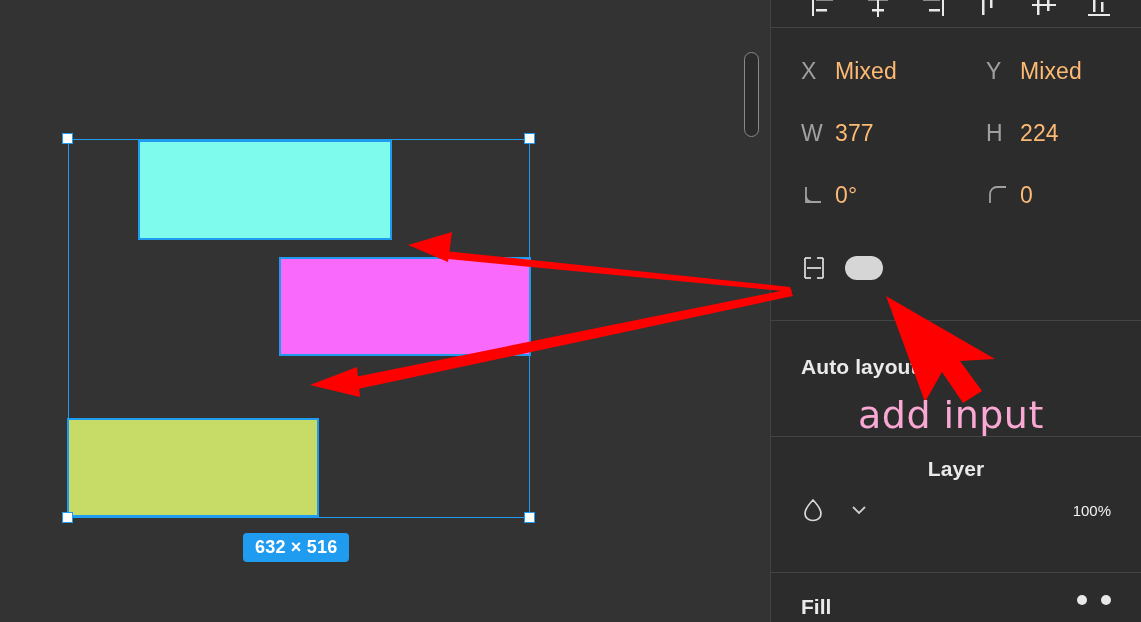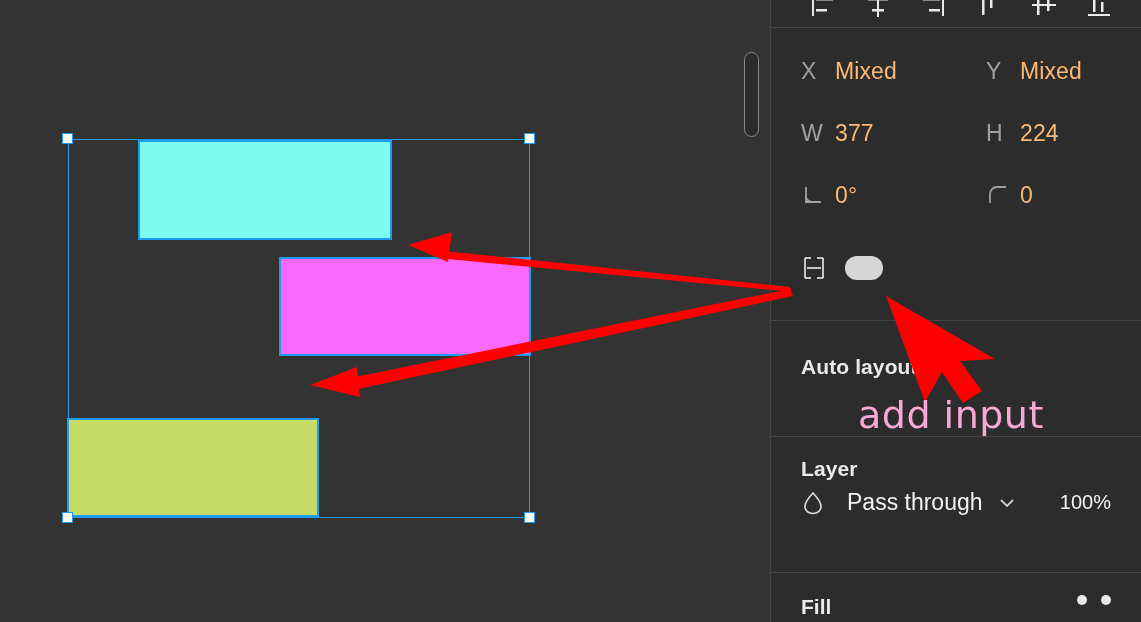--- a/index.html
+++ b/index.html
@@ -174,21 +174,21 @@
   
   .section-block { padding: 0 30px; box-sizing: border-box; }
   .section-title {
     color: #eaeaea;
     font-size: 21px;
     font-weight: 700;
     letter-spacing: 0.1px;
   }
   #autolayout-section { height: 115px; display:flex; align-items:flex-start; padding-top: 34px; }
   #layer-section { height: 135px; padding-top: 20px; }
-  #layer-title-wrap { margin-bottom: 8px; }
+  #layer-title-wrap { margin-bottom: 16px; text-align: center; }
   #layer-row {
     display: flex;
     align-items: center;
   }
   #blend-icon {
     width: 34px; flex: 0 0 34px;
     display: flex; align-items: center;
   }
   #blend-mode-label {
     color: #f2f2f2;
@@ -196,21 +196,21 @@
     margin-left: 12px;
   }
   #blend-chevron {
     margin-left: 14px;
     display: flex; align-items: center;
     color: #d0d0d0;
   }
   #layer-opacity {
     margin-left: auto;
     color: #f2f2f2;
-    font-size: 20px;
+    font-size: 15px;
   }
 
   
   #fill-section {
     height: 40px;
     padding: 22px 30px 0 30px;
     box-sizing: border-box;
     display: flex;
     align-items: flex-start;
   }
@@ -253,20 +253,21 @@
   <div class="shape" id="shape-cyan" style="background: rgb(127, 251, 238); border-color: rgb(31, 156, 240);"></div>
   <div class="shape" id="shape-magenta" style="background: rgb(249, 106, 252); border-color: rgb(31, 156, 240);"></div>
   <div class="shape" id="shape-olive" style="background: rgb(198, 220, 103); border-color: rgb(31, 156, 240);"></div>
 
   <div id="selection-box"></div>
   <div class="handle" id="handle-tl"></div>
   <div class="handle" id="handle-tr"></div>
   <div class="handle" id="handle-bl"></div>
   <div class="handle" id="handle-br"></div>
 
+  <div id="dim-badge">632 × 516</div>
 </div>
 
 <div id="panel-scrollbar"></div>
 
 <div id="right-panel">
 
   <div id="align-row" class="panel-section">
     <div class="align-btn">
       <svg width="28" height="28" viewBox="0 0 28 28" fill="none">
         <rect x="3" y="3" width="2" height="22" fill="#e9e9e9"></rect>
@@ -384,21 +385,20 @@
   <div id="layer-section" class="section-block">
     <div id="layer-title-wrap">
       <span class="section-title">Layer</span>
     </div>
     <div id="layer-row">
       <span id="blend-icon">
         <svg width="24" height="26" viewBox="0 0 24 26" fill="none">
           <path d="M12 3 C12 3 4 11.5 4 16.5 C4 20.8 7.6 23.5 12 23.5 C16.4 23.5 20 20.8 20 16.5 C20 11.5 12 3 12 3 Z" stroke="#d8d8d8" stroke-width="1.7" fill="none"></path>
         </svg>
       </span>
-      <span id="blend-mode-label">Pass through</span>
       <span id="blend-chevron">
         <svg width="20" height="20" viewBox="0 0 20 20" fill="none">
           <path d="M4 7 L10 13 L16 7" stroke="#d0d0d0" stroke-width="1.8" fill="none"></path>
         </svg>
       </span>
       <span id="layer-opacity">100%</span>
     </div>
   </div>
 
   <div class="divider"></div>

